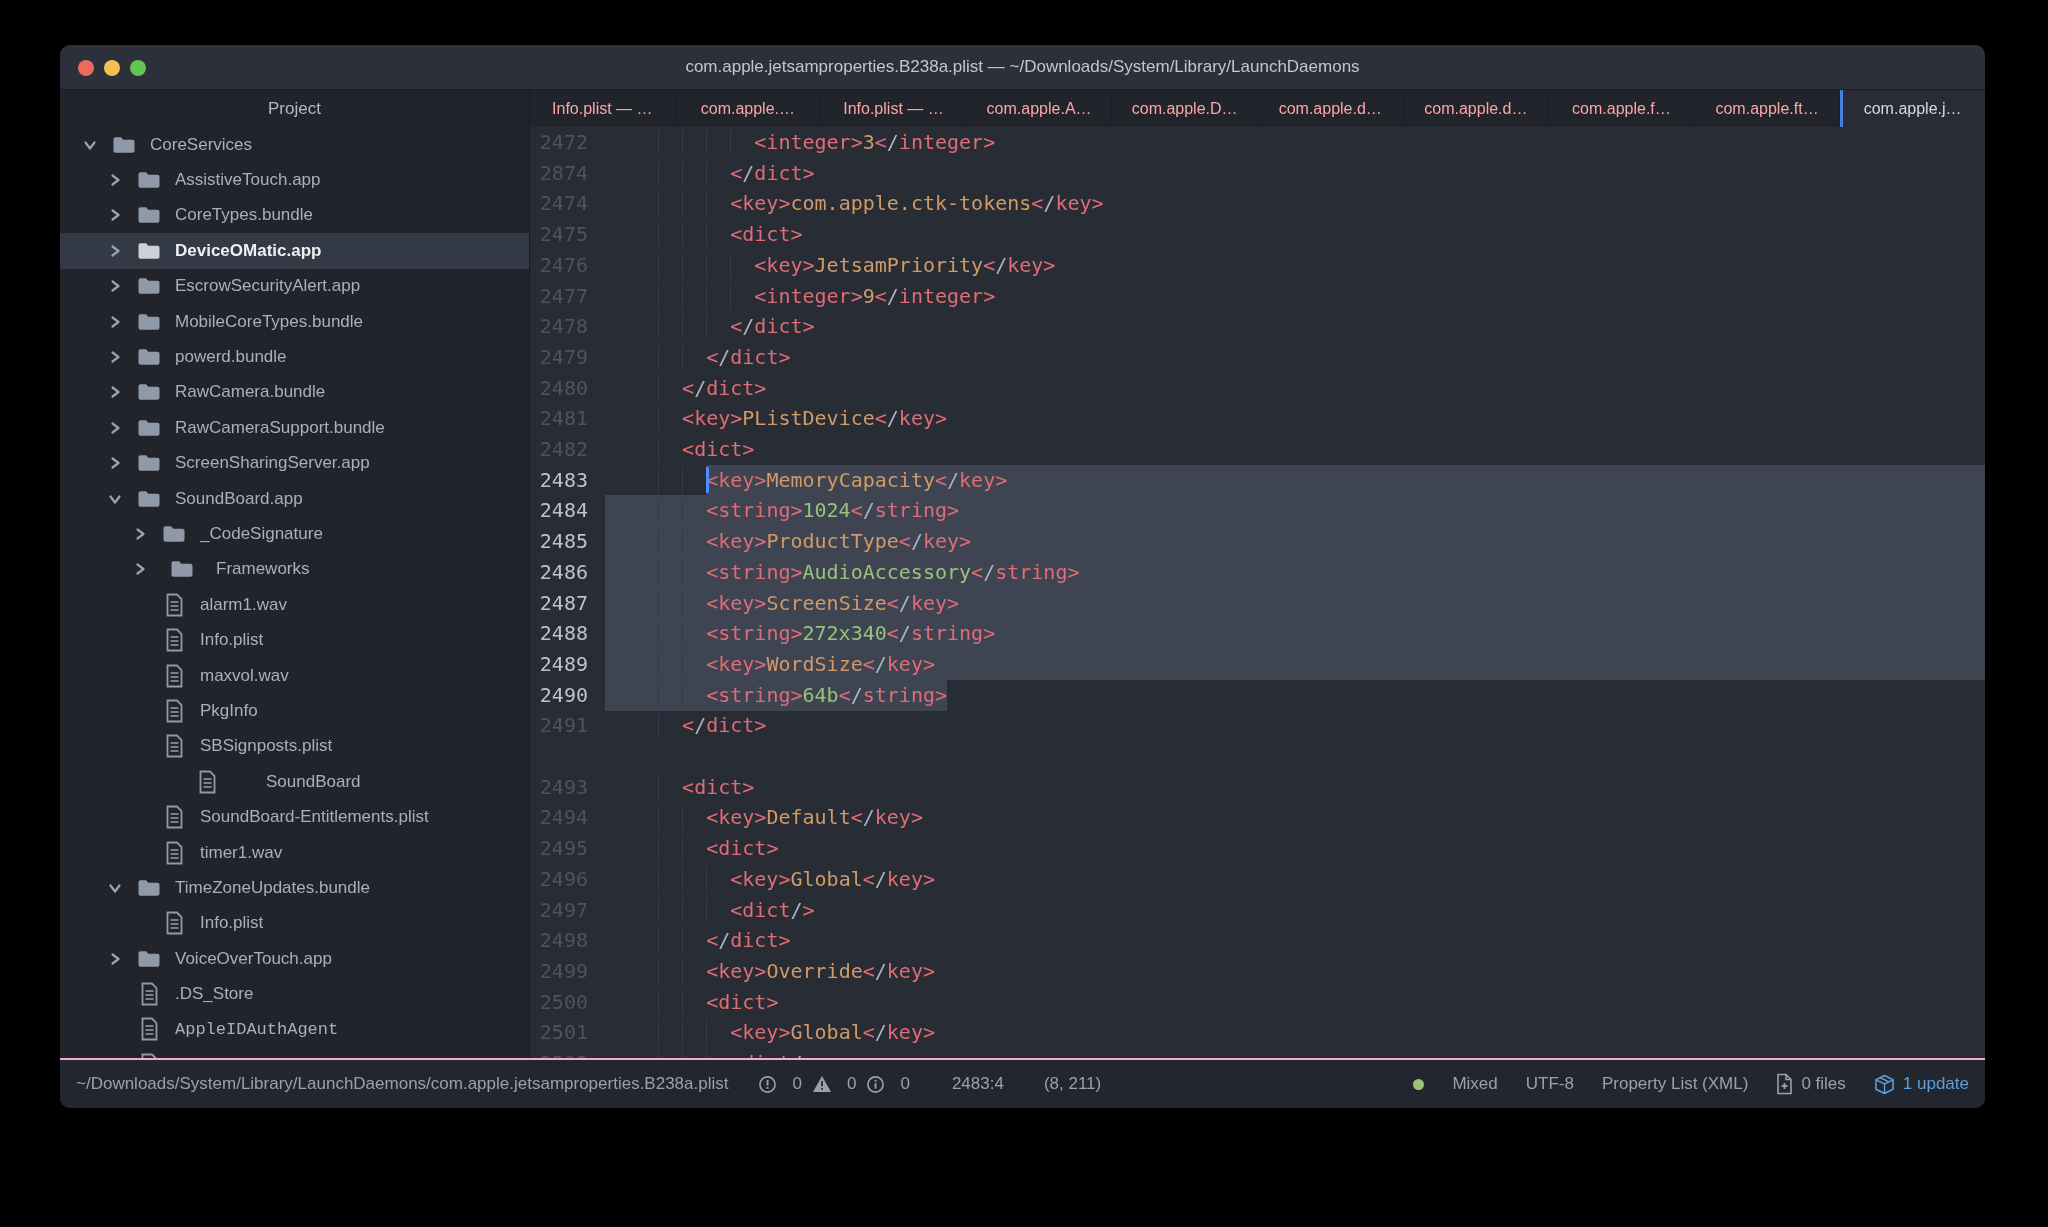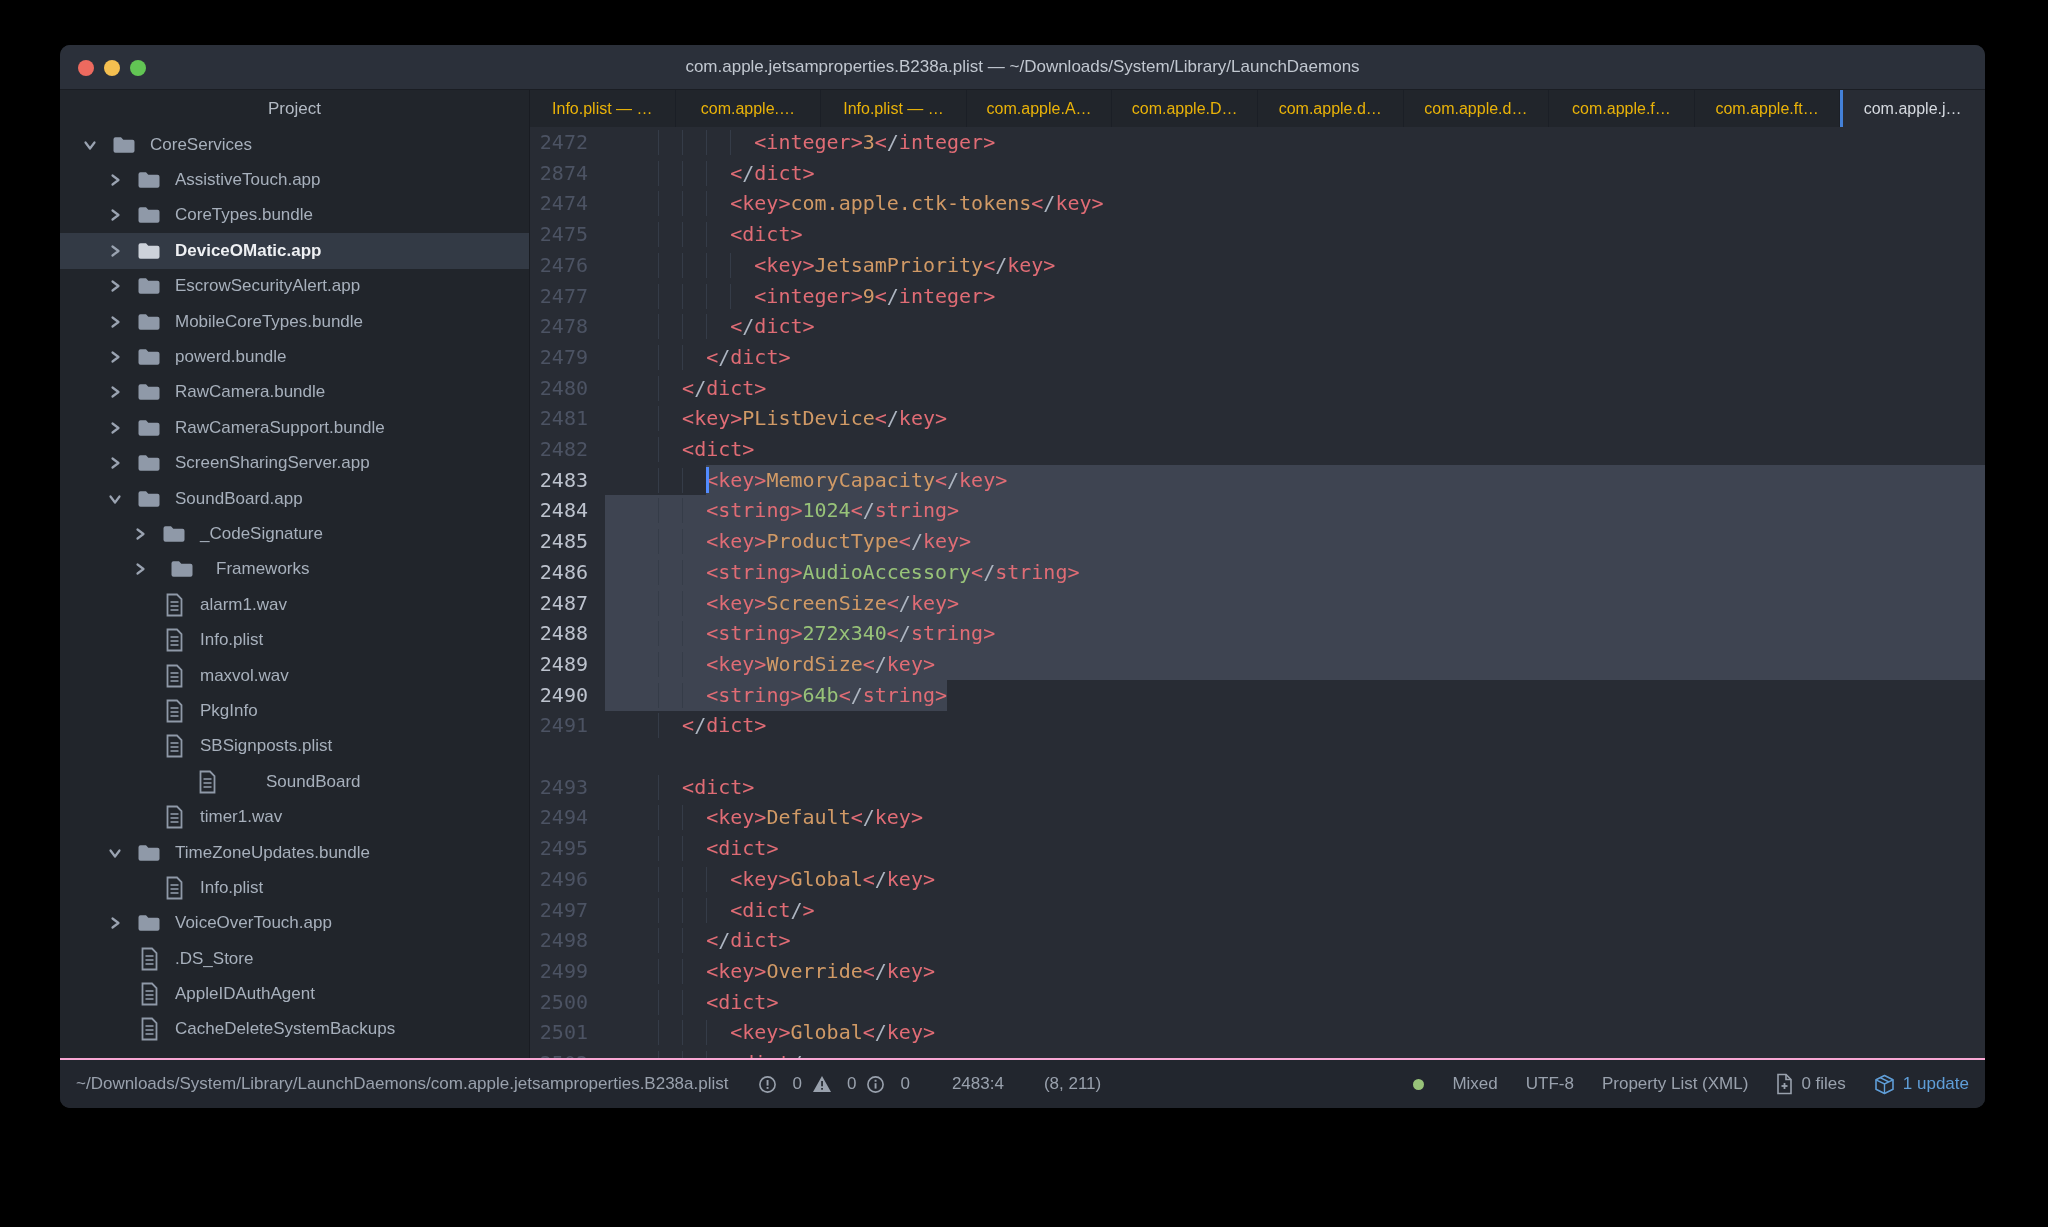--- a/index.html
+++ b/index.html
@@ -10,21 +10,21 @@
   
   .titlebar{height:45px;background:#2b303a;border-bottom:1px solid #1a1d23;box-sizing:border-box;position:relative;}
   .tl{position:absolute;top:15px;width:16px;height:16px;border-radius:50%;}
   .title-text{position:absolute;left:0;right:0;top:0;height:44px;display:flex;align-items:center;
               justify-content:center;color:#c1c7d0;font-size:17px;}
   
   .band{display:flex;height:37px;background:#21252b;}
   .project-header{width:470px;box-sizing:border-box;border-right:1px solid #191c22;display:flex;
                   align-items:center;justify-content:center;color:#b3bac4;font-size:17px;}
   .tabbar{flex:1;display:flex;}
-  .tab{flex:1;display:flex;align-items:center;justify-content:center;font-size:16px;color:#eab308;
+  .tab{flex:1;display:flex;align-items:center;justify-content:center;font-size:16px;color:#fca5a5;
        border-right:1px solid #1b1f26;box-sizing:border-box;position:relative;white-space:nowrap;overflow:hidden;}
   .tab.active{background:#282c34;color:#d6dae0;border-right:none;}
   .tabaccent{position:absolute;left:0;top:0;bottom:0;width:3px;}
   
   .content{display:flex;height:931px;}
   .sidebar{width:470px;background:#21252b;border-right:1px solid #191c22;box-sizing:border-box;
            position:relative;overflow:hidden;}
   .trow{height:35.4px;display:flex;align-items:center;color:#a7b0bc;font-size:17px;white-space:nowrap;box-sizing:border-box;}
   .trow.selected{background:#333a45;color:#eef0f3;font-weight:600;}
   .chev{width:14px;margin-right:15px;display:flex;align-items:center;justify-content:center;flex:none;}
@@ -352,20 +352,32 @@
           <div class="trow" style="padding-left: 73px;">
             <span class="chev"></span>
             <span class="ticon">
               <svg width="19" height="24" viewBox="0 0 19 24">
                 <path d="M2.5 1.5 h9.5 l4.5 4.5 v16.5 h-14 z" fill="none" stroke="#8f99a8" stroke-width="1.8"></path>
                 <line x1="5.5" y1="9" x2="13.5" y2="9" stroke="#8f99a8" stroke-width="1.6"></line>
                 <line x1="5.5" y1="13" x2="13.5" y2="13" stroke="#8f99a8" stroke-width="1.6"></line>
                 <line x1="5.5" y1="17" x2="13.5" y2="17" stroke="#8f99a8" stroke-width="1.6"></line>
               </svg>
             </span>
+            <span>SoundBoard-Entitlements.plist</span>
+          </div>
+          <div class="trow" style="padding-left: 73px;">
+            <span class="chev"></span>
+            <span class="ticon">
+              <svg width="19" height="24" viewBox="0 0 19 24">
+                <path d="M2.5 1.5 h9.5 l4.5 4.5 v16.5 h-14 z" fill="none" stroke="#8f99a8" stroke-width="1.8"></path>
+                <line x1="5.5" y1="9" x2="13.5" y2="9" stroke="#8f99a8" stroke-width="1.6"></line>
+                <line x1="5.5" y1="13" x2="13.5" y2="13" stroke="#8f99a8" stroke-width="1.6"></line>
+                <line x1="5.5" y1="17" x2="13.5" y2="17" stroke="#8f99a8" stroke-width="1.6"></line>
+              </svg>
+            </span>
             <span>timer1.wav</span>
           </div>
           <div class="trow" style="padding-left: 48px;">
             <span class="chev expanded">
               <svg width="14" height="14" viewBox="0 0 14 14">
                 <polyline points="4.5,2.5 10.5,7 4.5,11.5" fill="none" stroke="#9aa3b1" stroke-width="2.2" stroke-linecap="round" stroke-linejoin="round"></polyline>
               </svg>
             </span>
             <span class="ticon">
               <svg width="24" height="20" viewBox="0 0 24 20">
@@ -404,21 +416,21 @@
             <span class="ticon">
               <svg width="19" height="24" viewBox="0 0 19 24">
                 <path d="M2.5 1.5 h9.5 l4.5 4.5 v16.5 h-14 z" fill="none" stroke="#8f99a8" stroke-width="1.8"></path>
                 <line x1="5.5" y1="9" x2="13.5" y2="9" stroke="#8f99a8" stroke-width="1.6"></line>
                 <line x1="5.5" y1="13" x2="13.5" y2="13" stroke="#8f99a8" stroke-width="1.6"></line>
                 <line x1="5.5" y1="17" x2="13.5" y2="17" stroke="#8f99a8" stroke-width="1.6"></line>
               </svg>
             </span>
             <span>.DS_Store</span>
           </div>
-          <div class="trow" style="padding-left: 48px;">
+          <div class="trow" style="padding-left: 48px; font-family: Liberation Mono, monospace;">
             <span class="chev"></span>
             <span class="ticon">
               <svg width="19" height="24" viewBox="0 0 19 24">
                 <path d="M2.5 1.5 h9.5 l4.5 4.5 v16.5 h-14 z" fill="none" stroke="#8f99a8" stroke-width="1.8"></path>
                 <line x1="5.5" y1="9" x2="13.5" y2="9" stroke="#8f99a8" stroke-width="1.6"></line>
                 <line x1="5.5" y1="13" x2="13.5" y2="13" stroke="#8f99a8" stroke-width="1.6"></line>
                 <line x1="5.5" y1="17" x2="13.5" y2="17" stroke="#8f99a8" stroke-width="1.6"></line>
               </svg>
             </span>
             <span>AppleIDAuthAgent</span>

